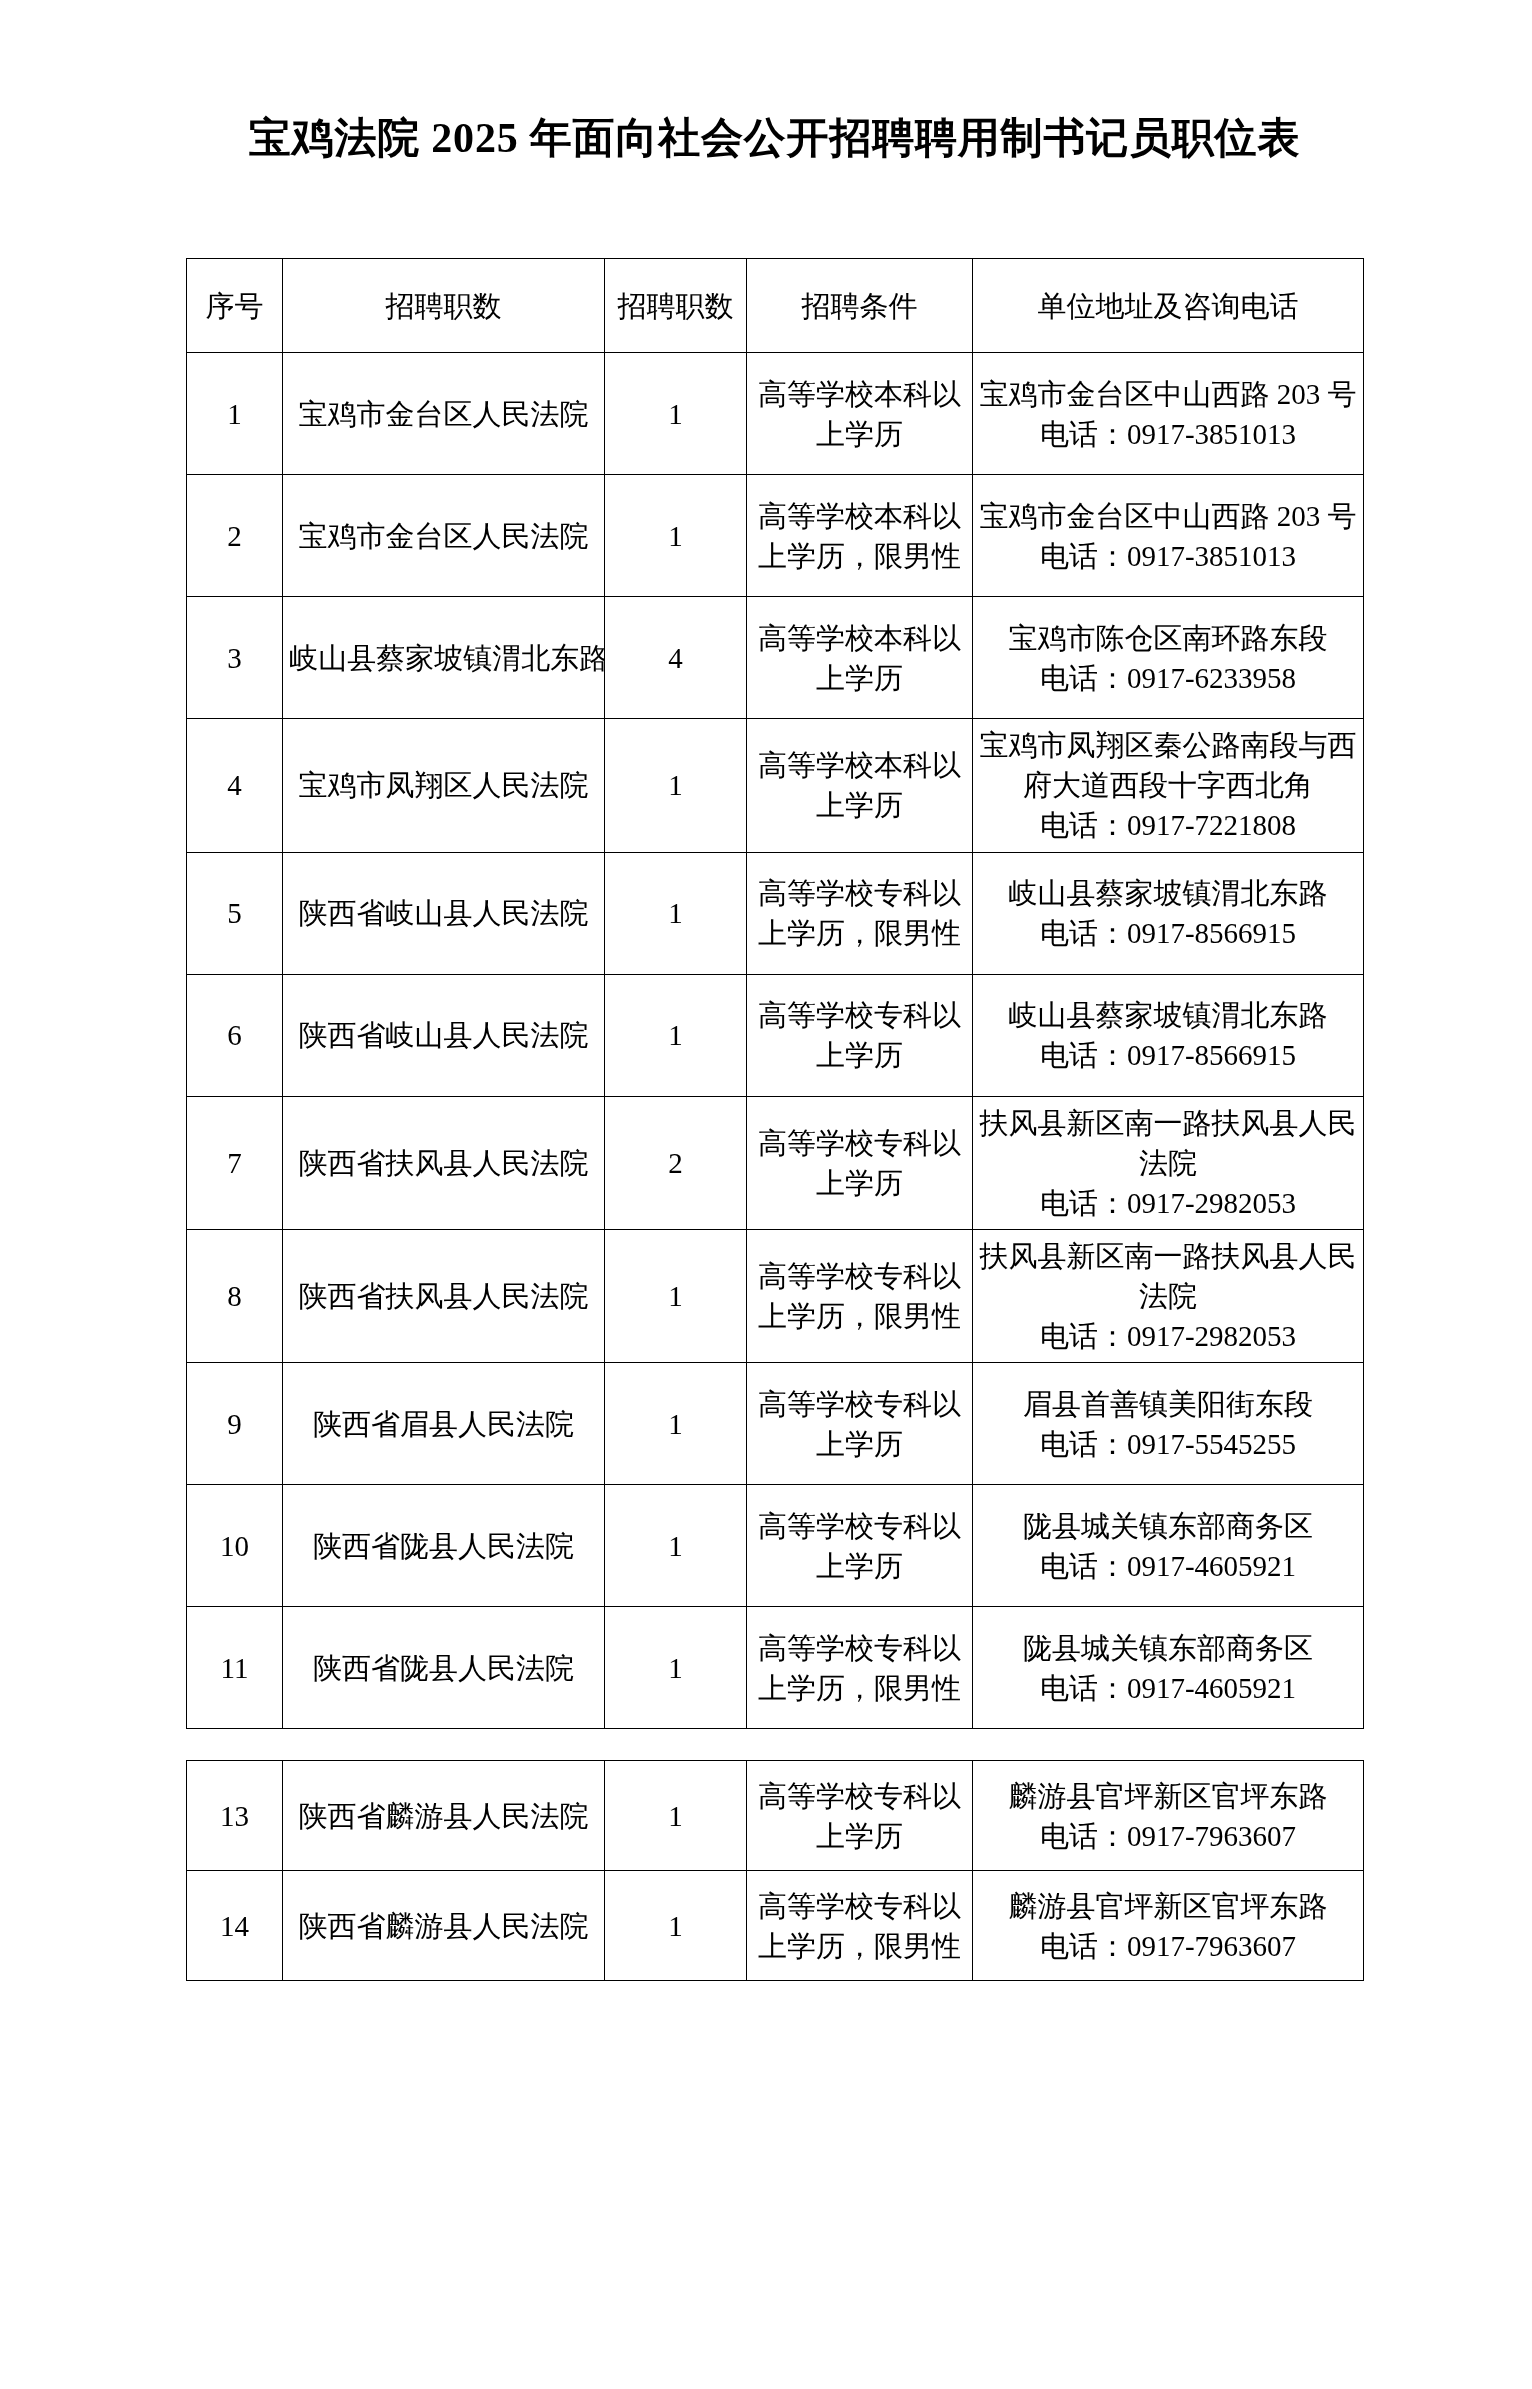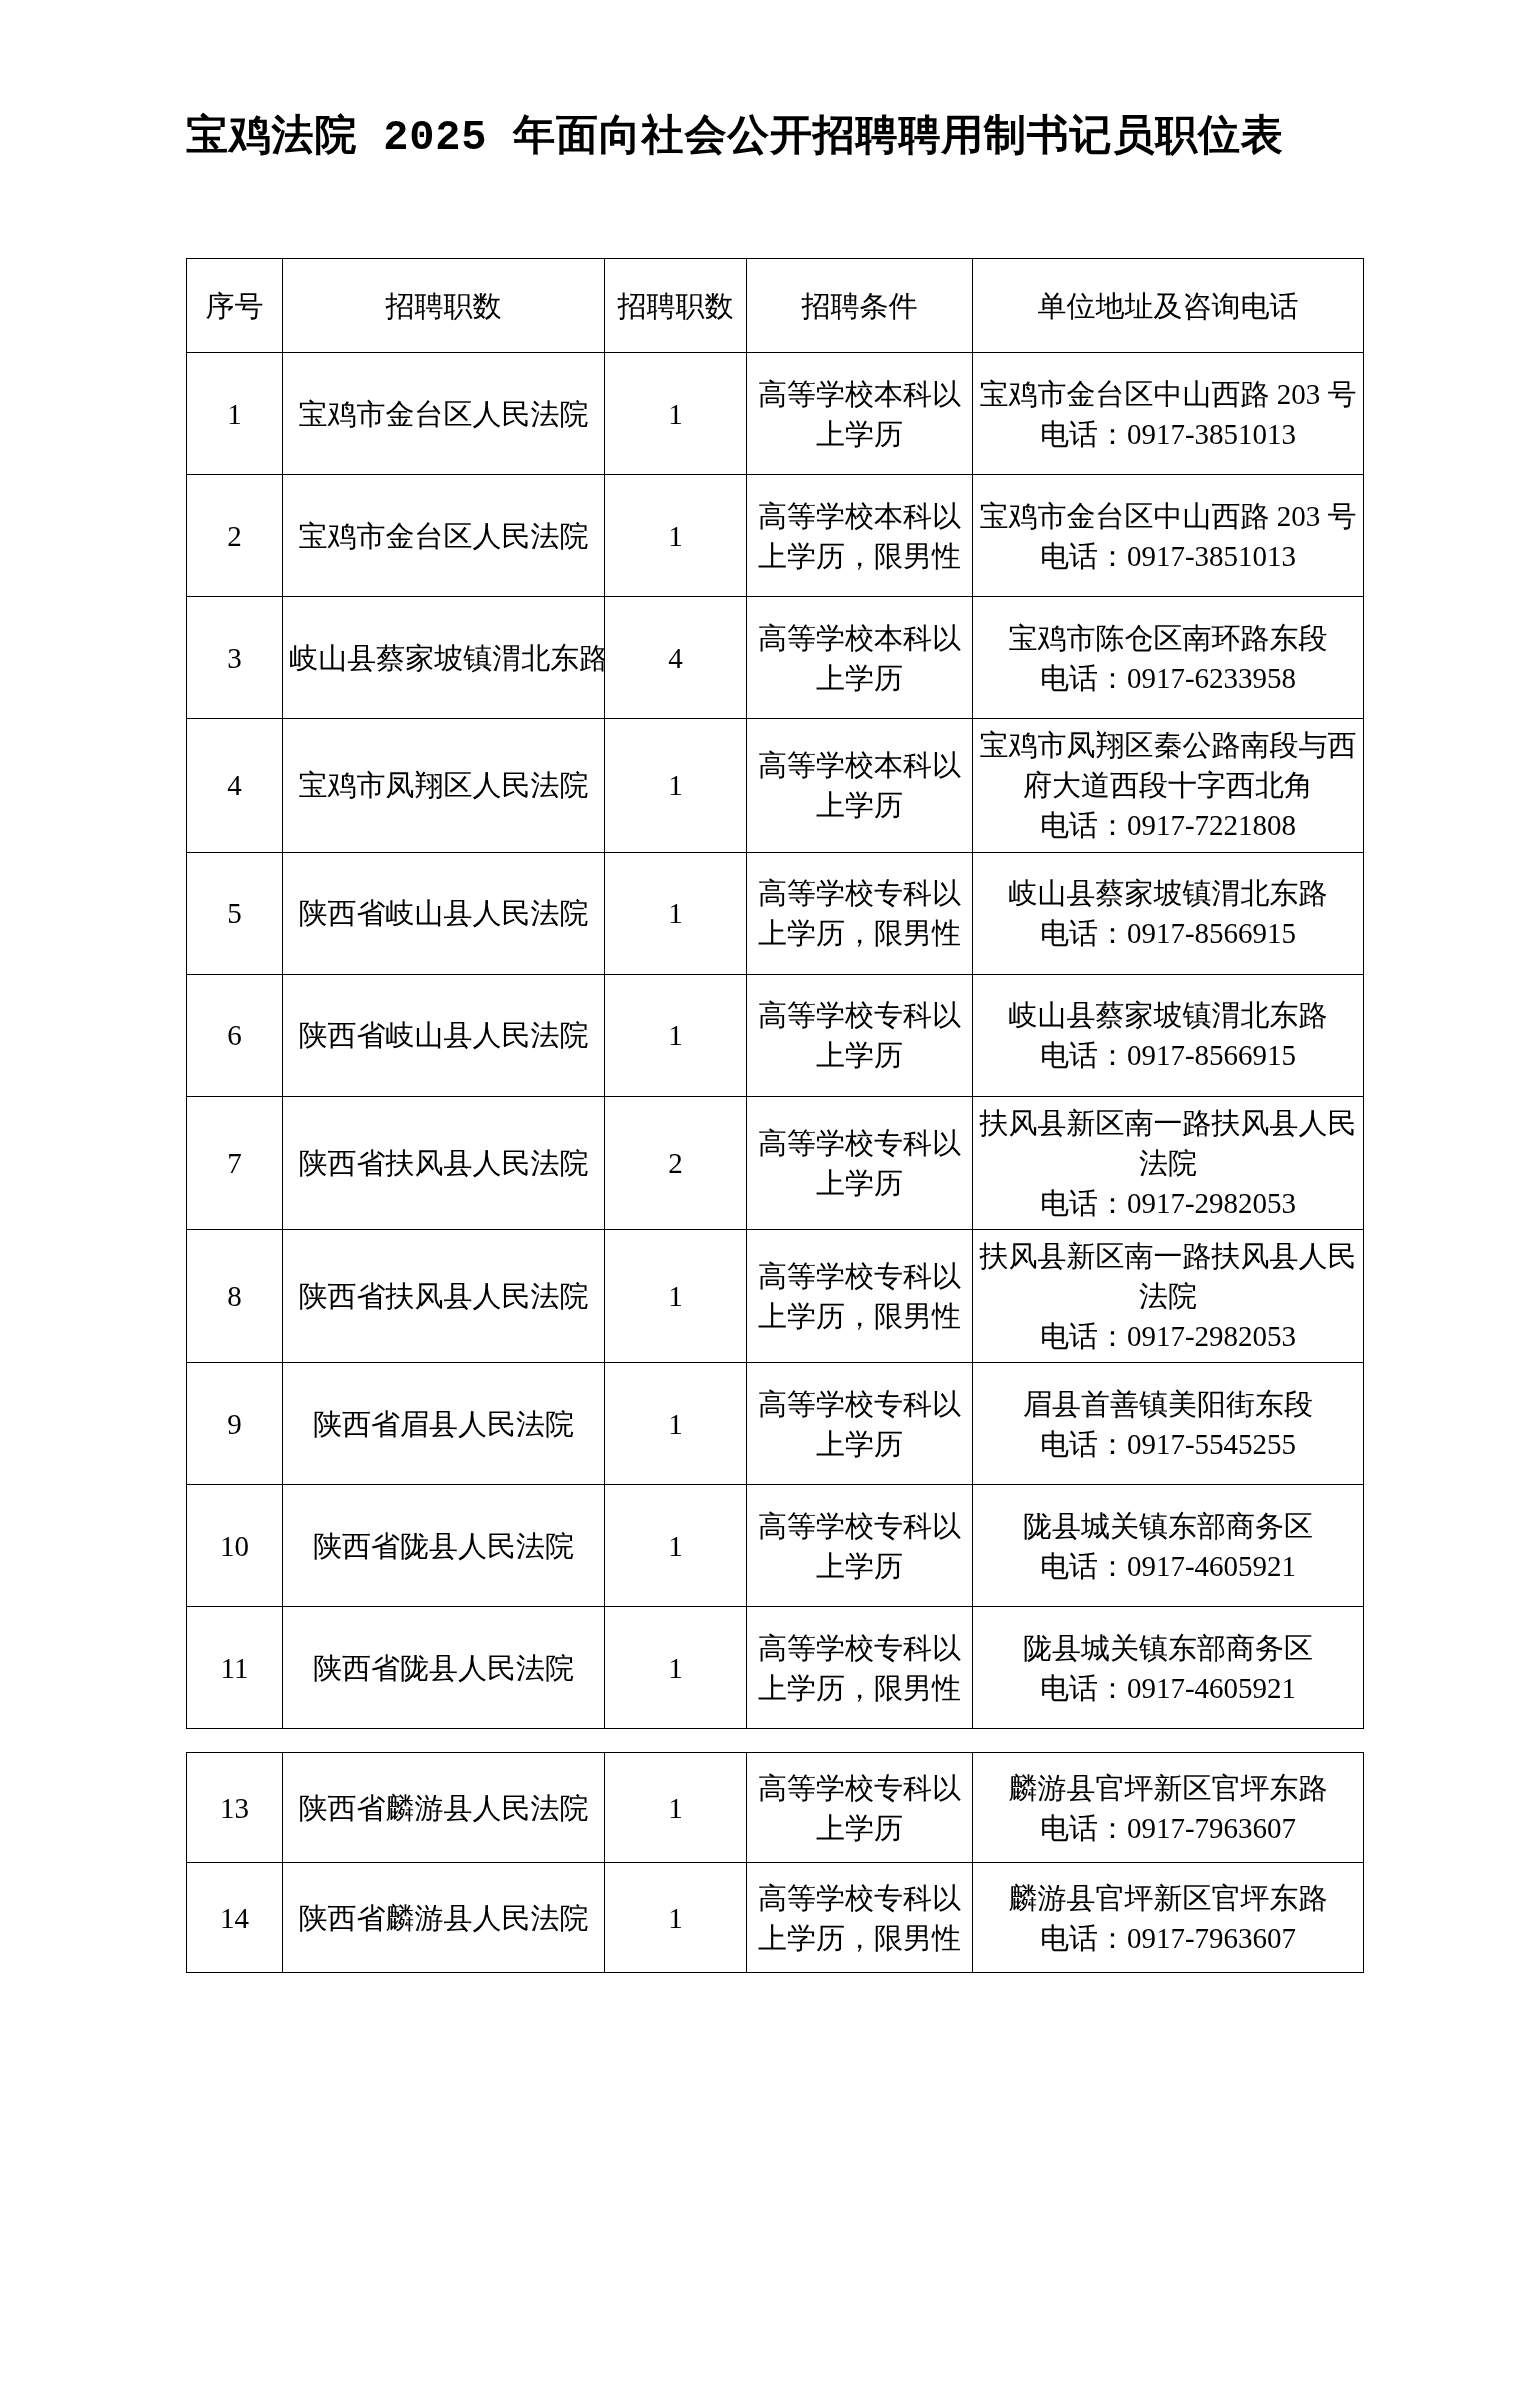--- a/index.html
+++ b/index.html
@@ -13,35 +13,35 @@
     font-family: "Liberation Serif", "DejaVu Serif", serif;
     color: #000000;
   }
   .sheet {
     padding-top: 114px;
     width: 1533px;
   }
   .doc-title {
     width: 1177px;
     margin: 0 0 0 186px;
+    text-align: center;
     font-size: 42px;
     font-weight: bold;
     line-height: 1.15;
     letter-spacing: 0.8px;
     white-space: nowrap;
-    font-family: Liberation Mono, monospace;
   }
   table.positions {
     width: 1177px;
     margin-left: 186px;
     border-collapse: collapse;
     table-layout: fixed;
   }
   table.positions.part1 { margin-top: 96px; }
-  table.positions.part2 { margin-top: 0; }
+  table.positions.part2 { margin-top: 8px; }
   .table-gap {
     height: 23px;
     width: 1177px;
     margin-left: 186px;
     background: #ffffff;
   }
   table.positions th,
   table.positions td {
     border: 1.5px solid #000000;
     text-align: center;

